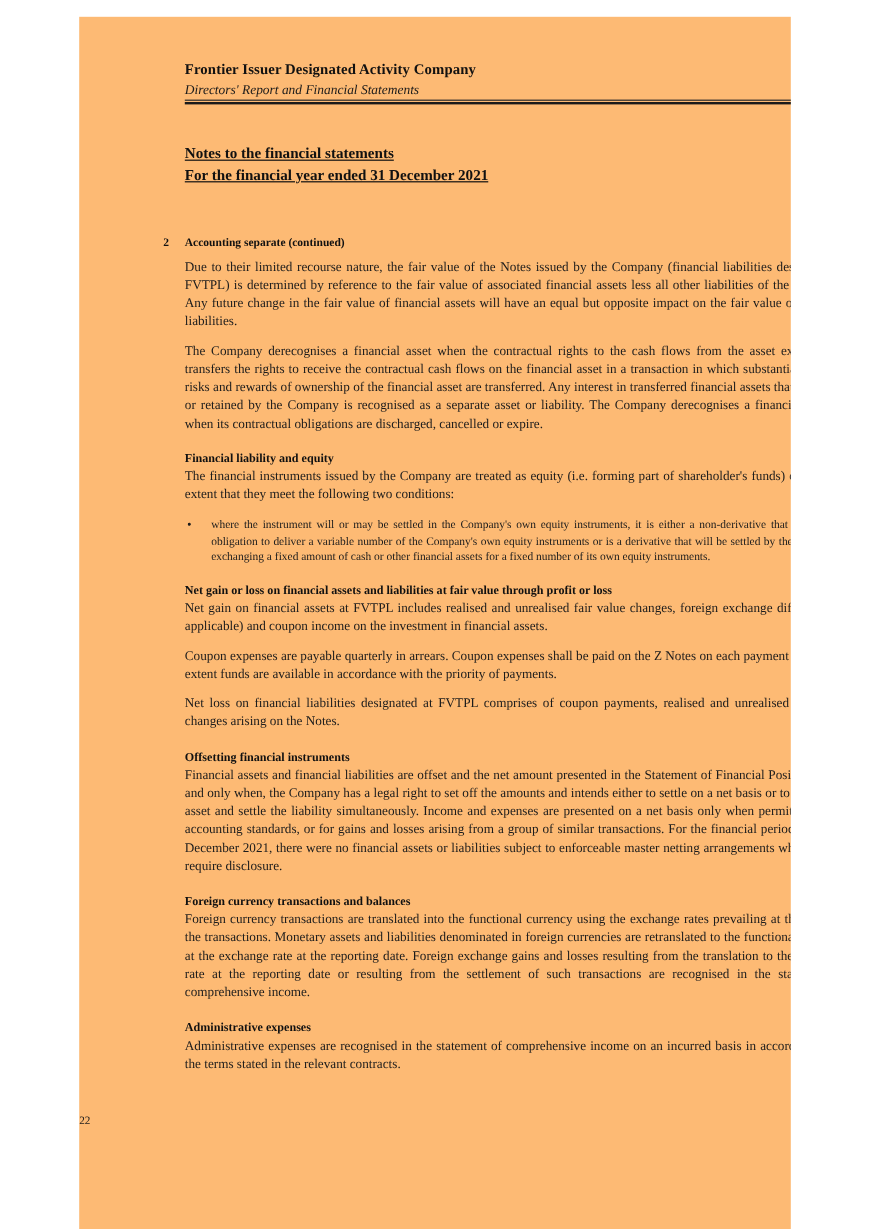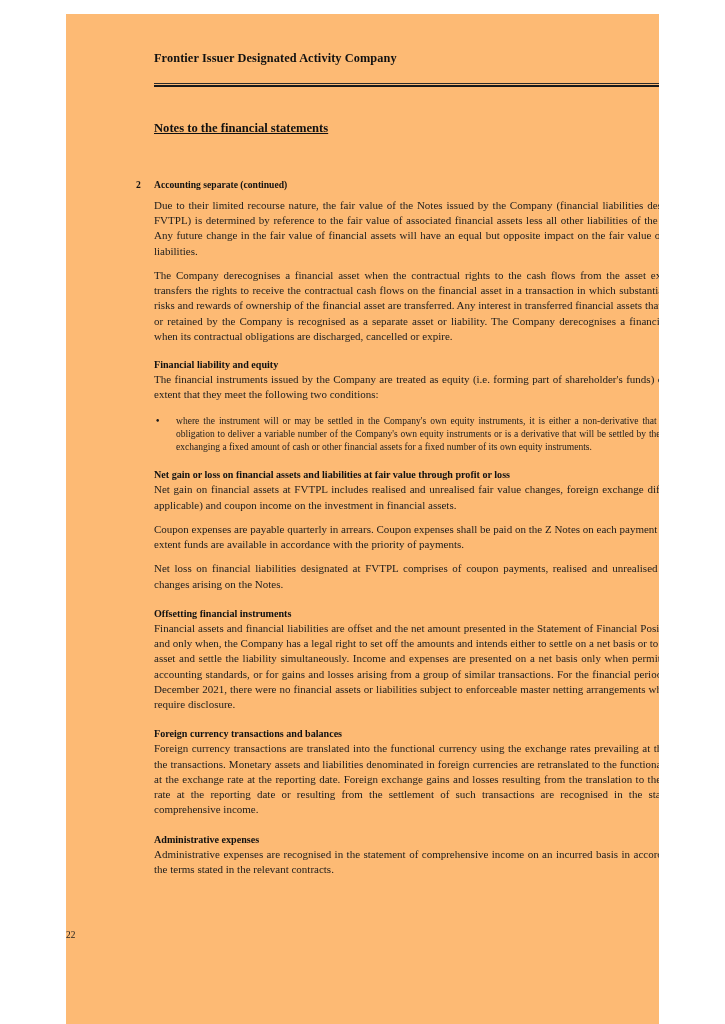--- a/index.html
+++ b/index.html
@@ -165,31 +165,33 @@
     color: #1c1c1c;
   }
 </style>
 </head>
 <body>
 
 <div class="page">
 
   <div class="doc-header">
     <div class="company">Frontier Issuer Designated Activity Company</div>
+    <div class="subtitle">Directors' Report and Financial Statements</div>
   </div>
 
   <div class="header-rule">
     <div class="thin"></div>
     <div class="thick"></div>
   </div>
 
   <div class="content">
 
     <div class="page-title">
       <div>Notes to the financial statements</div>
+      <div>For the financial year ended 31 December 2021</div>
     </div>
 
     <div class="note-head">
       <div class="note-num">2</div>
       <div class="note-title">Accounting separate (continued)</div>
     </div>
 
     <div class="section">
 
       <p class="para first-para">Due to their limited recourse nature, the fair value of the Notes issued by the Company (financial liabilities designated at FVTPL) is determined by reference to the fair value of associated financial assets less all other liabilities of the Company. Any future change in the fair value of financial assets will have an equal but opposite impact on the fair value of financial liabilities.</p>

